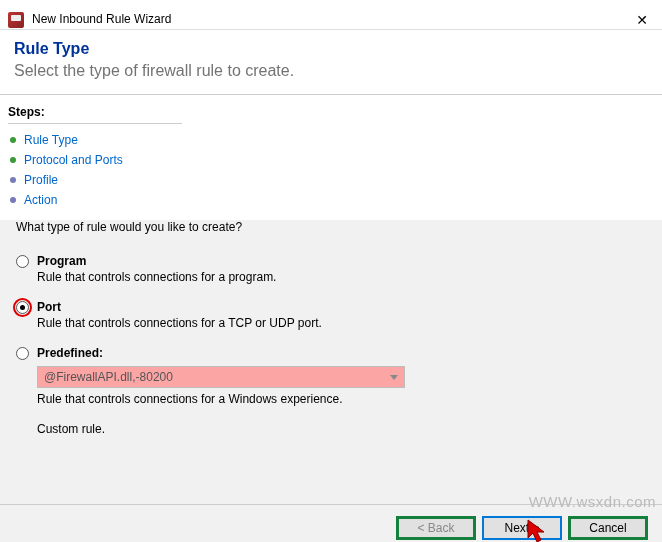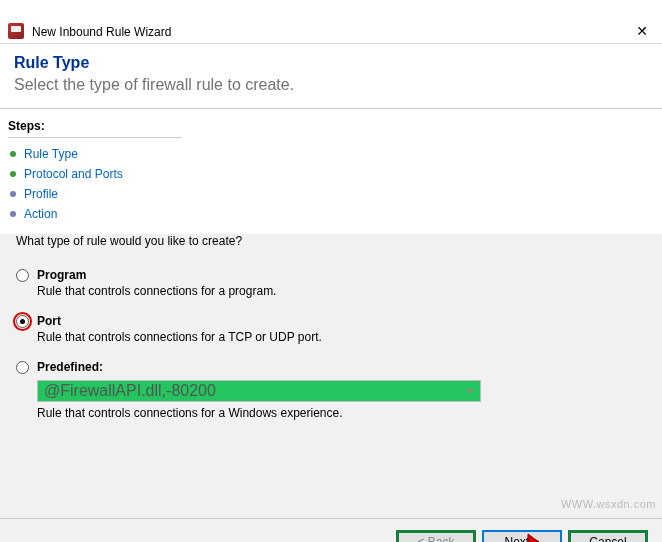--- a/index.html
+++ b/index.html
@@ -8,24 +8,24 @@
     font-family: "Segoe UI", Tahoma, sans-serif;
     font-size: 12px;
     background: #fff;
     color: #000;
     width: 662px;
     height: 542px;
     overflow: hidden;
     position: relative;
   }
   .titlebar {
-    height: 44px;
+    height: 30px;
     display: flex;
-    align-items: flex-end;
-    padding: 4px 8px;
+    align-items: flex-start;
+    padding: 12px 8px;
     border-bottom: 1px solid #ddd;
     background: #fff;
   }
   .titlebar .icon {
     width: 16px; height: 16px;
     margin-right: 8px;
     background: linear-gradient(135deg,#b33,#822);
     border-radius: 2px;
     position: relative;
   }
@@ -92,28 +92,28 @@
   .radio.selected { outline:2px solid #d00; outline-offset:1px; }
   .radio.selected::after{
     content:""; position:absolute; left:3px; top:3px;
     width:5px;height:5px;border-radius:50%; background:#000;
   }
   .radio-label { font-weight:700; }
   .radio-desc { margin-left:21px; margin-top:2px; color:#000000; }
   .predef-select {
     margin-left:21px; margin-top:6px;
     height:22px;
-    background:#22c55e;
+    background:#fca5a5;
     border:1px solid #bcbcbc;
     display:flex; align-items:center;
     padding:0 6px;
     color:#555;
-    font-size:16px;
+    font-size:12px;
     position:relative;
-    width: 444px;
+    width: 368px;
   }
   .predef-select::after{
     content:"";
     position:absolute; right:6px; top:8px;
     border-left:4px solid transparent;
     border-right:4px solid transparent;
     border-top:5px solid #888;
   }
   .footer {
     height:46px;
@@ -139,21 +139,21 @@
   .btn.primary { border:2px solid #0078d7; background:#e1e1e1; }
   .cursor-arrow {
     position:absolute;
     right:108px;
     bottom:4px;
     pointer-events:none;
   }
   .watermark{
     position:absolute;
     right:6px; bottom:32px;
-    font-size:11px;
+    font-size:15px;
     color:#bbb;
     letter-spacing:0.5px;
     pointer-events:none;
   }
 </style>
 </head>
 <body>
 
 <div class="titlebar">
   <div class="icon"></div>
@@ -216,20 +216,21 @@
           <span class="radio"></span>
           <span class="radio-label">Predefined:</span>
         </div>
         <div class="predef-select">
           <span>@FirewallAPI.dll,-80200</span>
         </div>
         <div class="radio-desc" style="margin-top:4px">Rule that controls connections for a Windows experience.</div>
       </div>
 
       <div class="radio-item">
+        <div class="radio-desc">Custom rule.</div>
       </div>
 
     </div>
   </div>
 </div>
 
 <div class="footer">
   <button class="btn disabled">&lt; Back</button>
   <button class="btn primary">Next &gt;</button>
   <button class="btn">Cancel</button>

